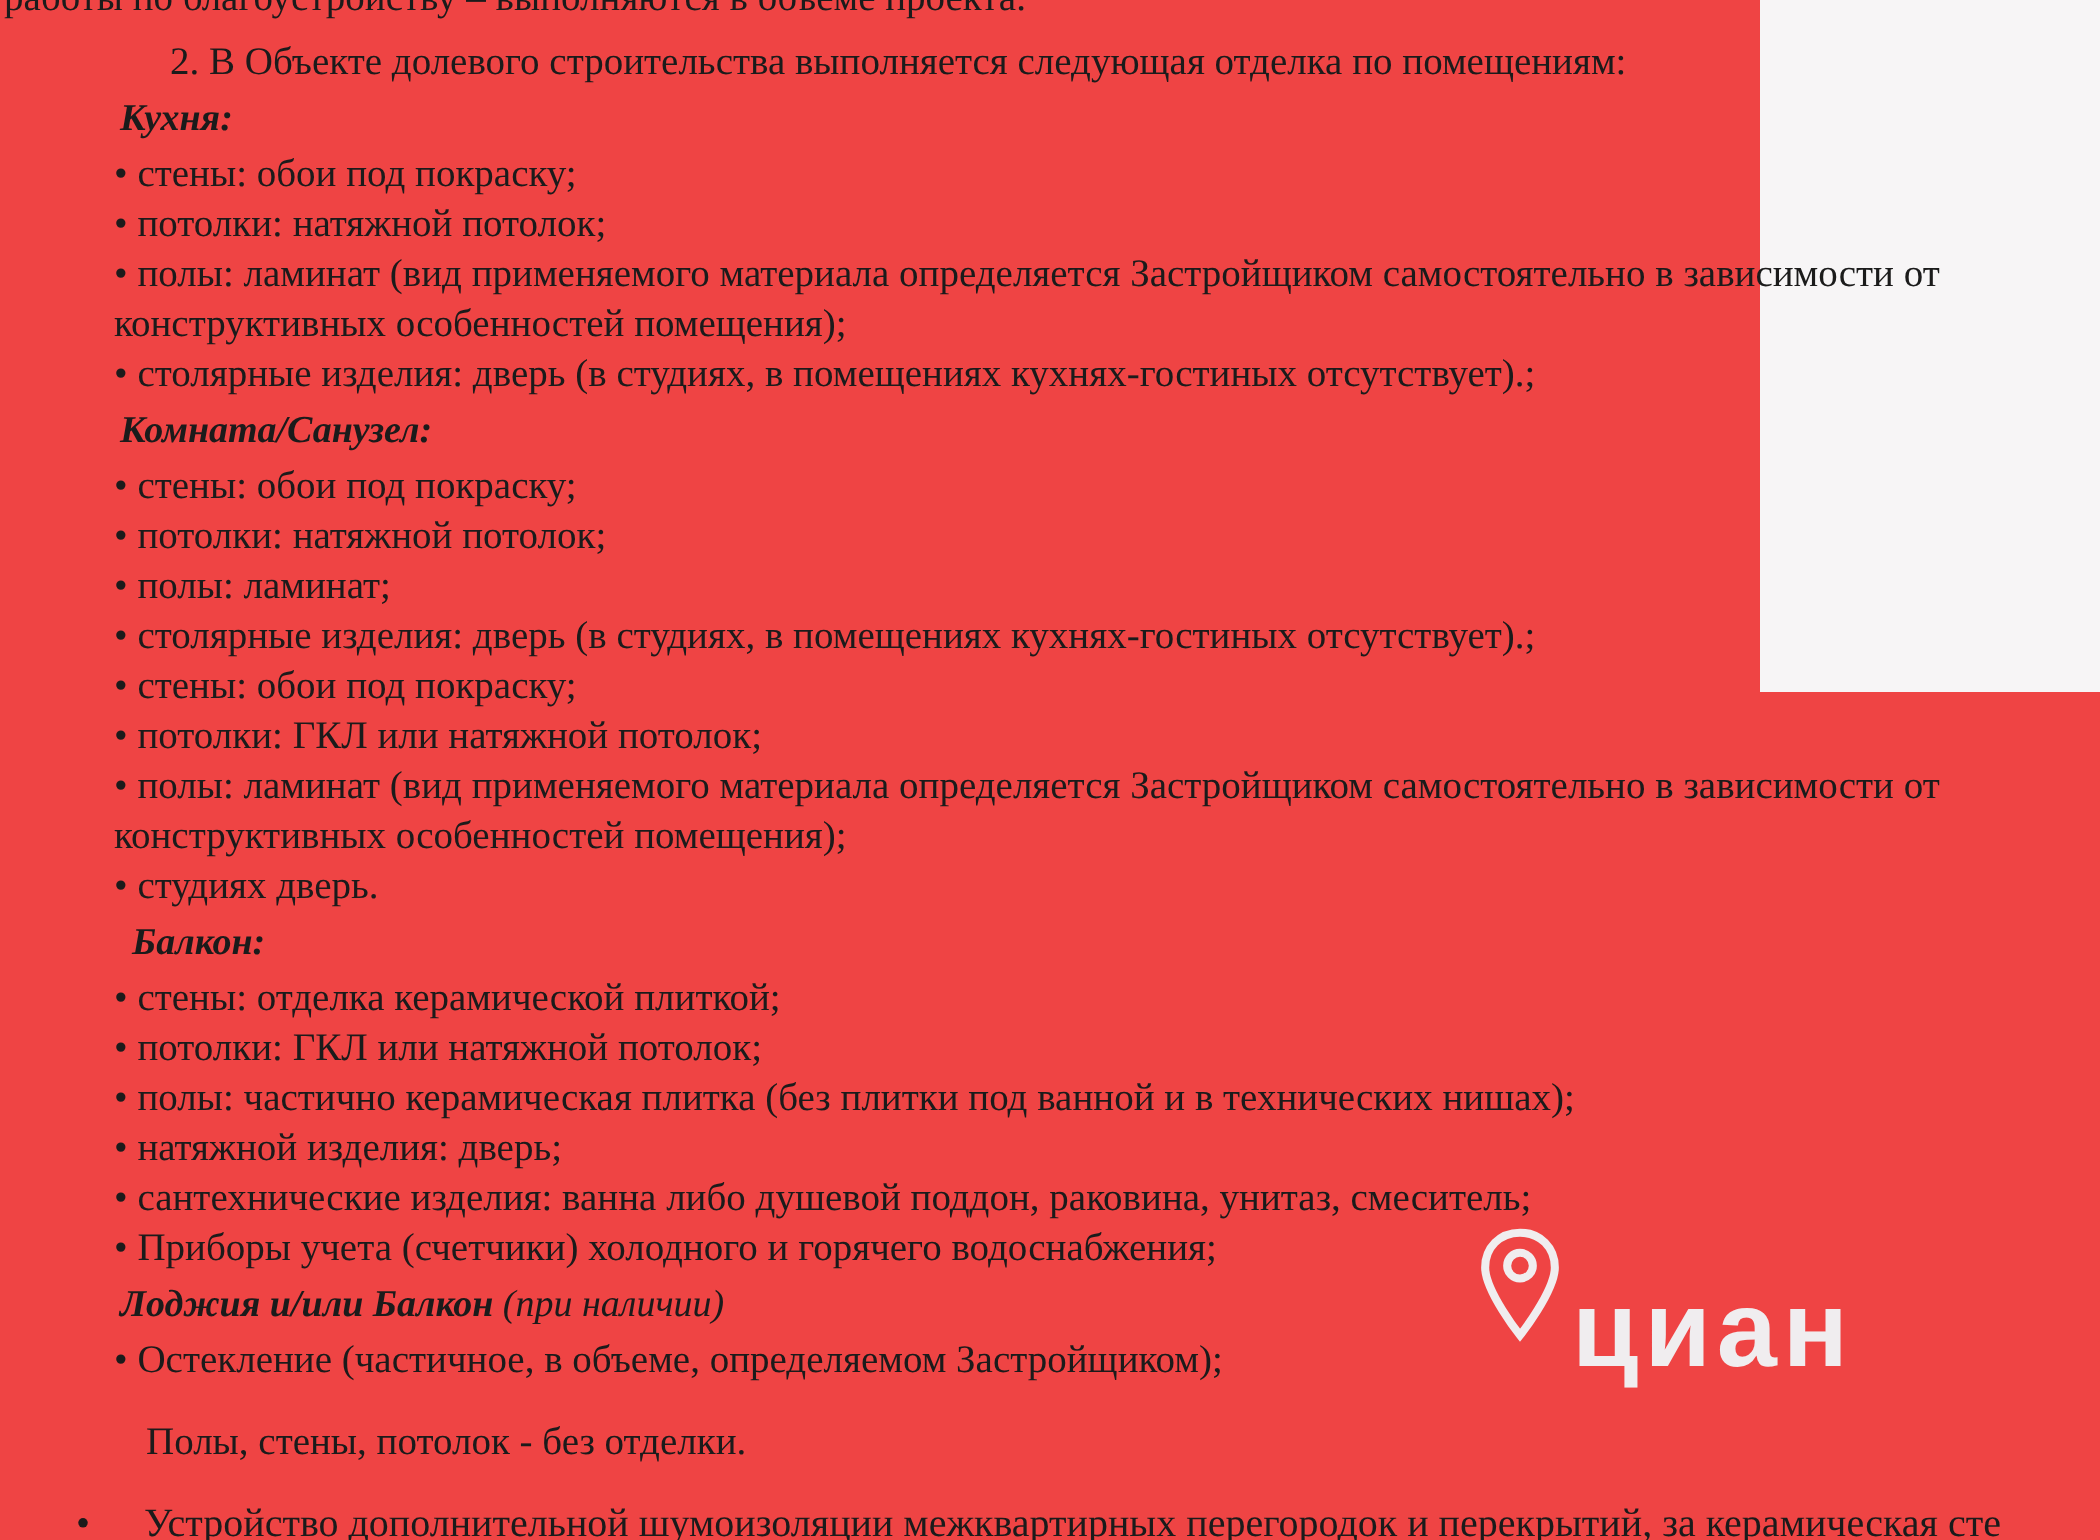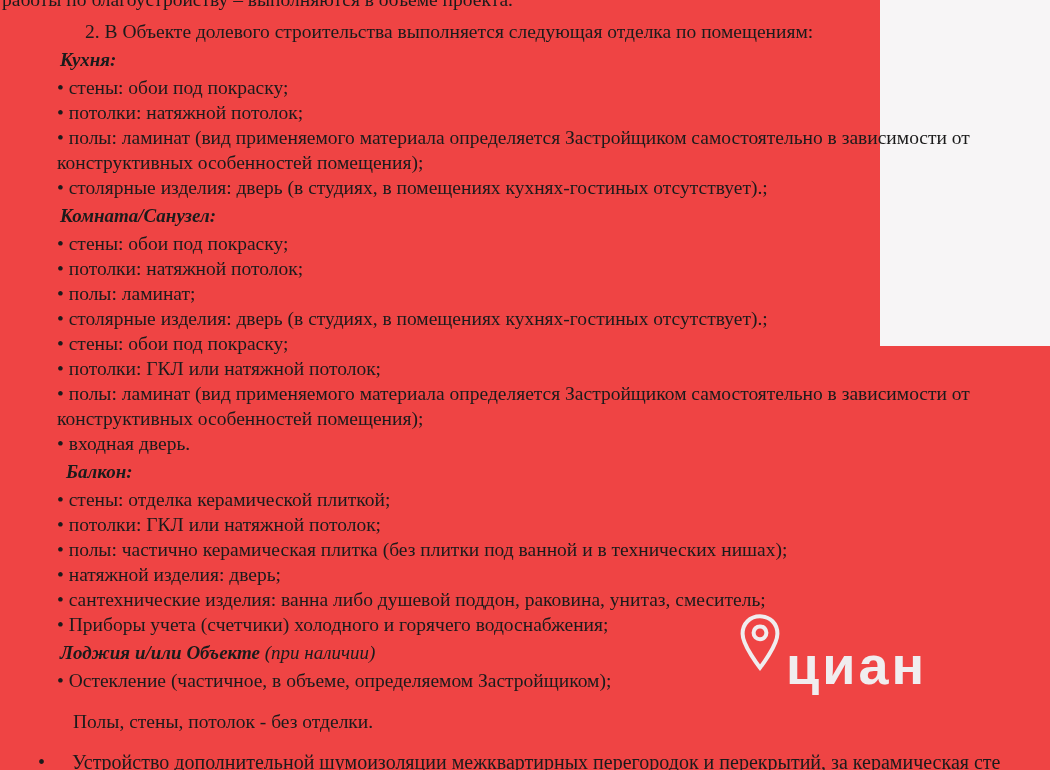--- a/index.html
+++ b/index.html
@@ -98,31 +98,31 @@
 
       <p class="sec-title">Комната/Санузел:</p>
       <div class="li">стены: обои под покраску;</div>
       <div class="li">потолки: натяжной потолок;</div>
       <div class="li">полы: ламинат;</div>
       <div class="li">столярные изделия: дверь (в студиях, в помещениях кухнях-гостиных отсутствует).;</div>
 
       <div class="li">стены: обои под покраску;</div>
       <div class="li">потолки: ГКЛ или натяжной потолок;</div>
       <div class="li">полы: ламинат (вид применяемого материала определяется Застройщиком самостоятельно в зависимости от конструктивных особенностей помещения);</div>
-      <div class="li">входная дверь.</div>
+      <div class="li">студиях дверь.</div>
 
       <p class="sec-title indent-sm">Балкон:</p>
       <div class="li">стены: отделка керамической плиткой;</div>
       <div class="li">потолки: ГКЛ или натяжной потолок;</div>
       <div class="li">полы: частично керамическая плитка (без плитки под ванной и в технических нишах);</div>
       <div class="li">натяжной изделия: дверь;</div>
       <div class="li">сантехнические изделия: ванна либо душевой поддон, раковина, унитаз, смеситель;</div>
       <div class="li">Приборы учета (счетчики) холодного и горячего водоснабжения;</div>
 
-      <p class="sec-title"><span>Лоджия и/или Объекте</span><span class="suffix"> (при наличии)</span></p>
+      <p class="sec-title"><span>Лоджия и/или Балкон</span><span class="suffix"> (при наличии)</span></p>
       <div class="li">Остекление (частичное, в объеме, определяемом Застройщиком);</div>
       <div class="plain">Полы, стены, потолок - без отделки.</div>
 
       <div class="final-li">
         <span class="fbullet">•</span>
         <div class="flines">
           <div>Устройство дополнительной шумоизоляции межквартирных перегородок и перекрытий, за керамическая сте</div>
         </div>
       </div>
 

